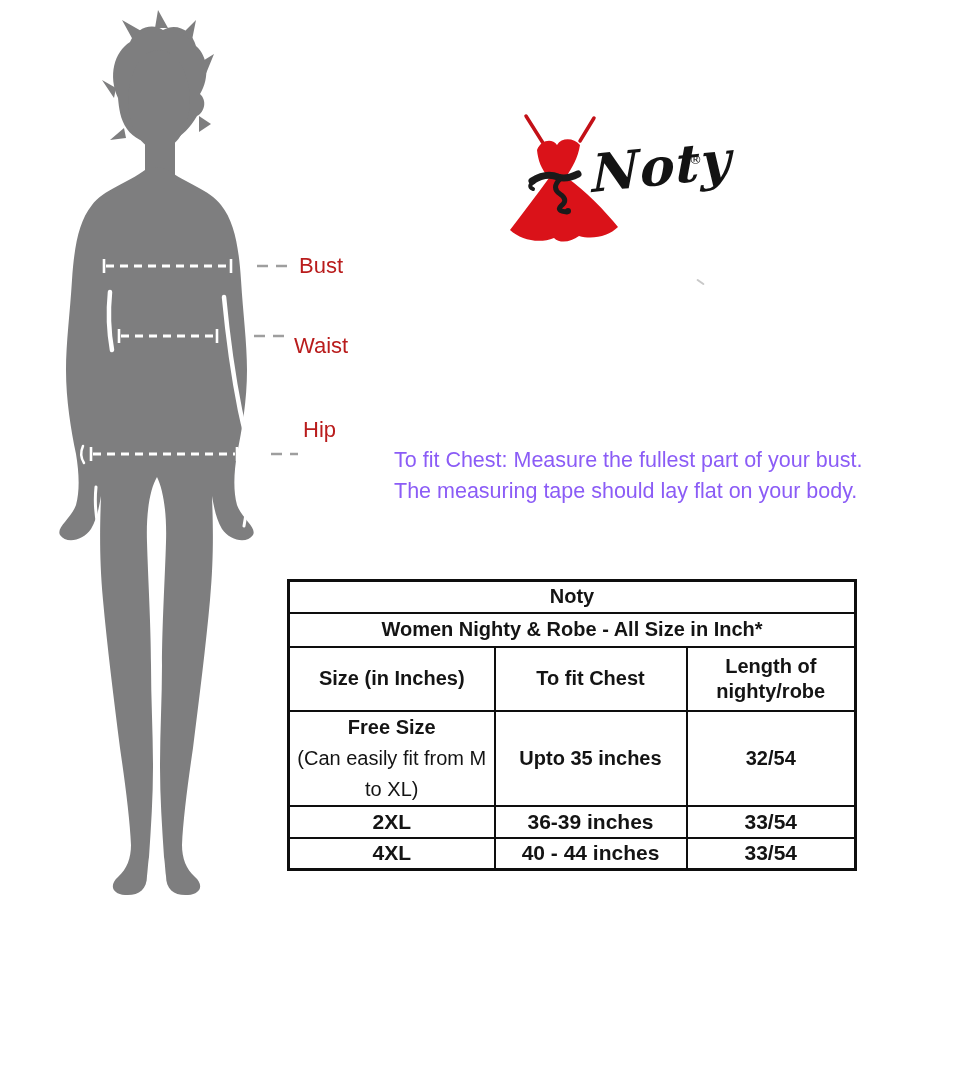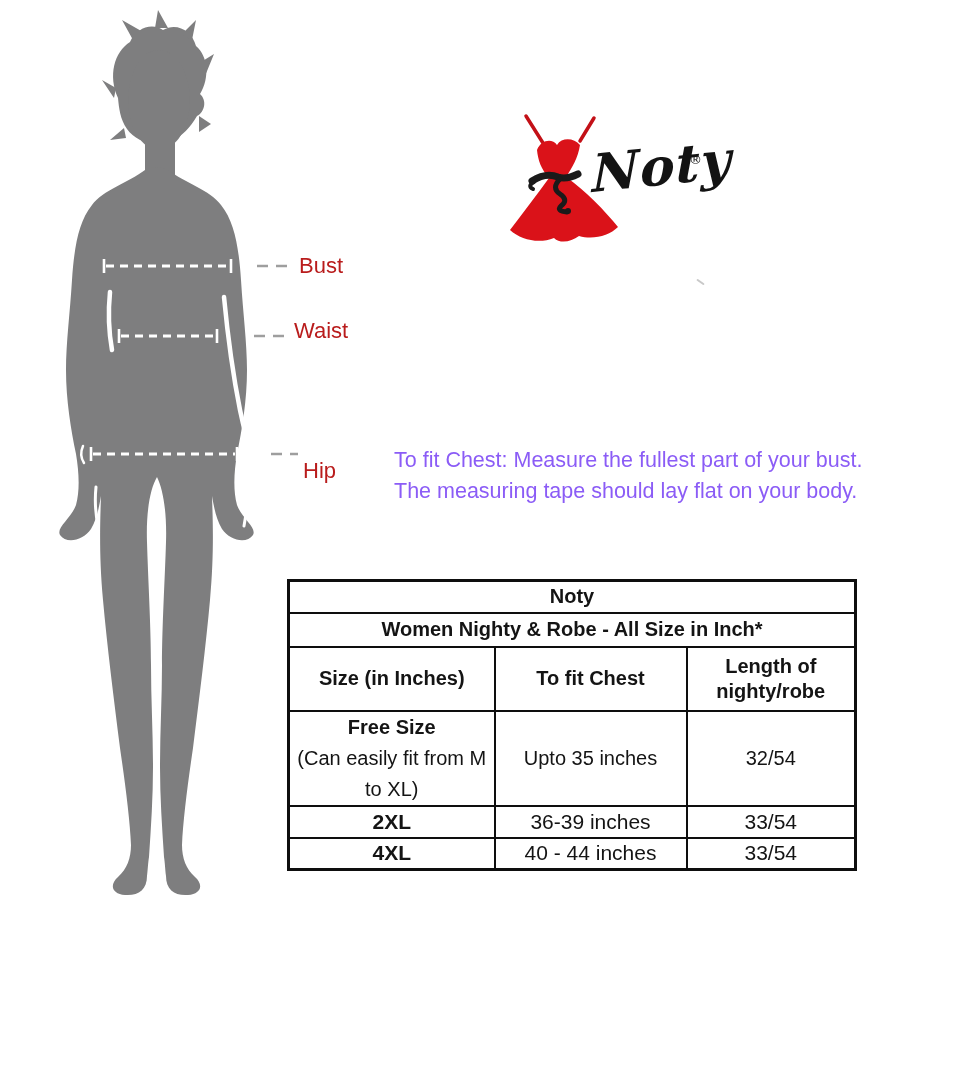--- a/index.html
+++ b/index.html
@@ -4,22 +4,22 @@
 <style>
   html,body{margin:0;padding:0;background:#ffffff;}
   .stage{
     position:relative;width:960px;height:1080px;background:#ffffff;overflow:hidden;
     font-family:"Liberation Sans",sans-serif;
   }
   svg.scene{position:absolute;left:0;top:0;}
   
   .meas-label{position:absolute;color:#b91c1c;font-size:22px;line-height:22px;}
   #lbl-bust{left:299px;top:255px;}
-  #lbl-waist{left:294px;top:320px;}
-  #lbl-hip{left:303px;top:460px;}
+  #lbl-waist{left:294px;top:335px;}
+  #lbl-hip{left:303px;top:419px;}
   
   .instructions{
     position:absolute;left:394px;top:445px;width:480px;
     color:#8b5cf6;font-size:21.5px;line-height:31px;
   }
   
   .logo-text{
     position:absolute;left:592px;top:148px;
     font-family:"DejaVu Serif",serif;font-style:italic;font-weight:bold;
     font-size:52px;line-height:52px;color:#131313;
@@ -47,21 +47,21 @@
   .tr-title{height:32px;}
   .tr-sub{height:34px;}
   .tr-head{height:64px;}
   .tr-free{height:94px;}
   .tr-s{height:32px;padding-left:22px;}
   .b{font-weight:bold;}
   .cell-note{display:block;font-weight:normal;}
   .tr-head th{line-height:25px;}
   .tr-free td{line-height:31px;font-size:20px;margin-top:28px;}
   .tr-s td{font-size:21px;}
-  .val{font-weight:normal;}
+  .val{font-weight:bold;}
 </style>
 </head>
 <body>
 
 <div class="stage">
 
   <svg class="scene" width="960" height="1080" viewBox="0 0 960 1080">
 
     <g fill="#7e7e7f">
 

